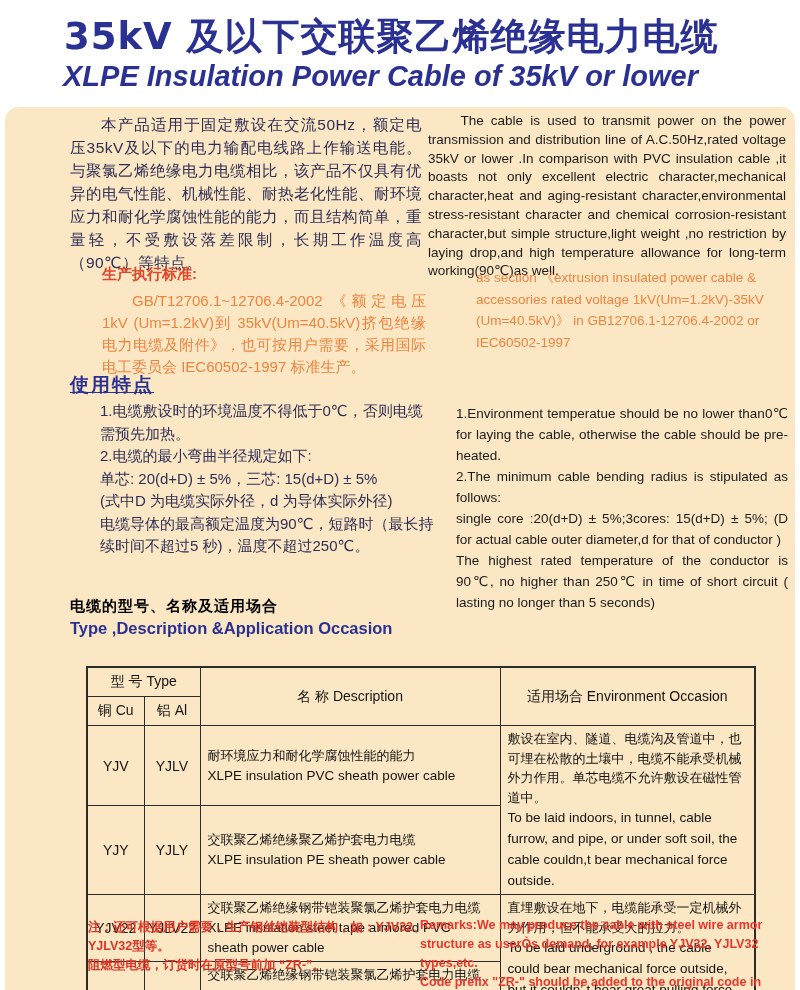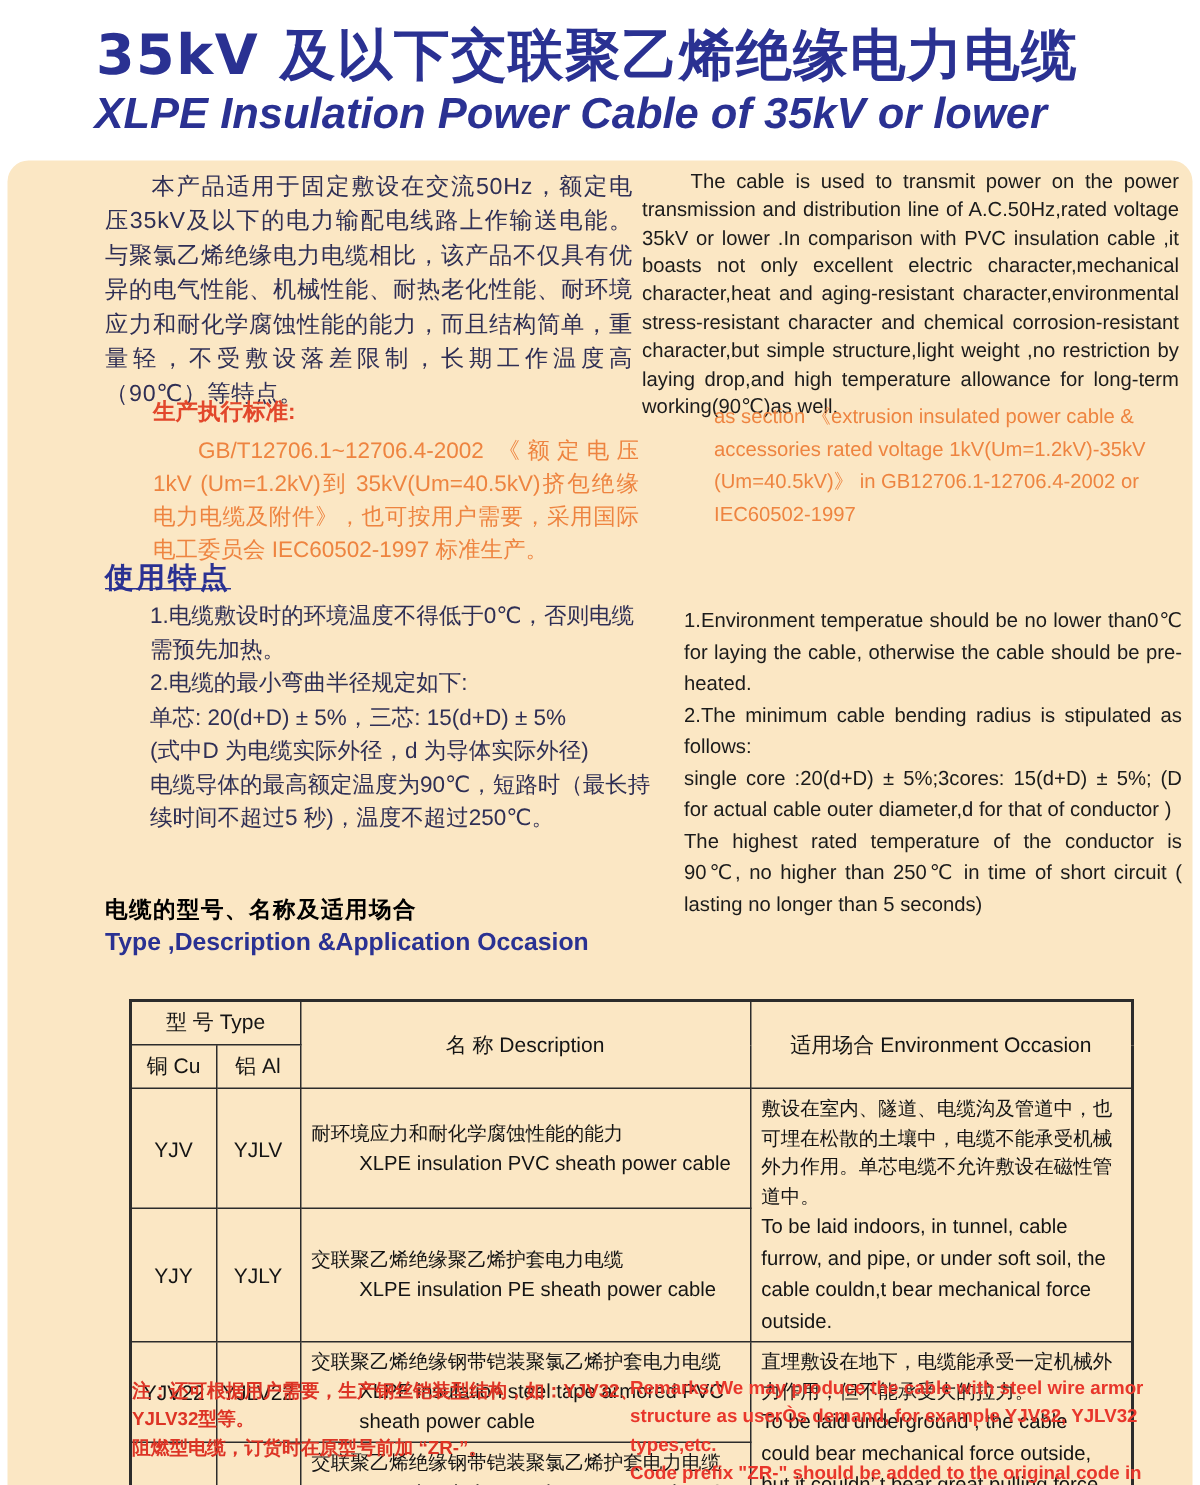--- a/index.html
+++ b/index.html
@@ -45,21 +45,21 @@
   .tsec-en{position:absolute;left:70px;top:619px;font-size:16.5px;font-weight:bold;color:#2a3192;}
   table.cable-table{
     position:absolute;left:86px;top:666px;width:668px;border-collapse:collapse;table-layout:fixed;
     border:2px solid #2c2c2c;
   }
   .cable-table td{border:1px solid #2c2c2c;overflow:hidden;}
   .hdr{text-align:center;font-size:14px;color:#141414;height:26px;}
   .code-cell{text-align:center;font-size:14px;color:#141414;margin-left:28px;}
   .desc-cell{padding:3px 7px;color:#141414;vertical-align:middle;}
   .desc-cn{font-size:13px;line-height:20px;}
-  .desc-en{font-size:13.5px;line-height:20px;margin-left:32px;}
+  .desc-en{font-size:13.5px;line-height:20px;}
   .app-cell{padding:3px 7px;vertical-align:top;color:#141414;}
   .app-cn{font-size:13px;line-height:19.5px;}
   .app-en{font-size:13.5px;line-height:21px;}
   .note-cn{position:absolute;left:88px;top:918px;width:342px;font-size:12.5px;line-height:19px;color:#dd3425;font-weight:bold;}
   .note-cn p{margin:0;}
   .remark-en{position:absolute;left:420px;top:916px;width:372px;font-size:12.5px;line-height:19px;color:#e8362b;font-weight:bold;}
   .remark-en p{margin:0;}
 </style>
 </head>
 <body>

